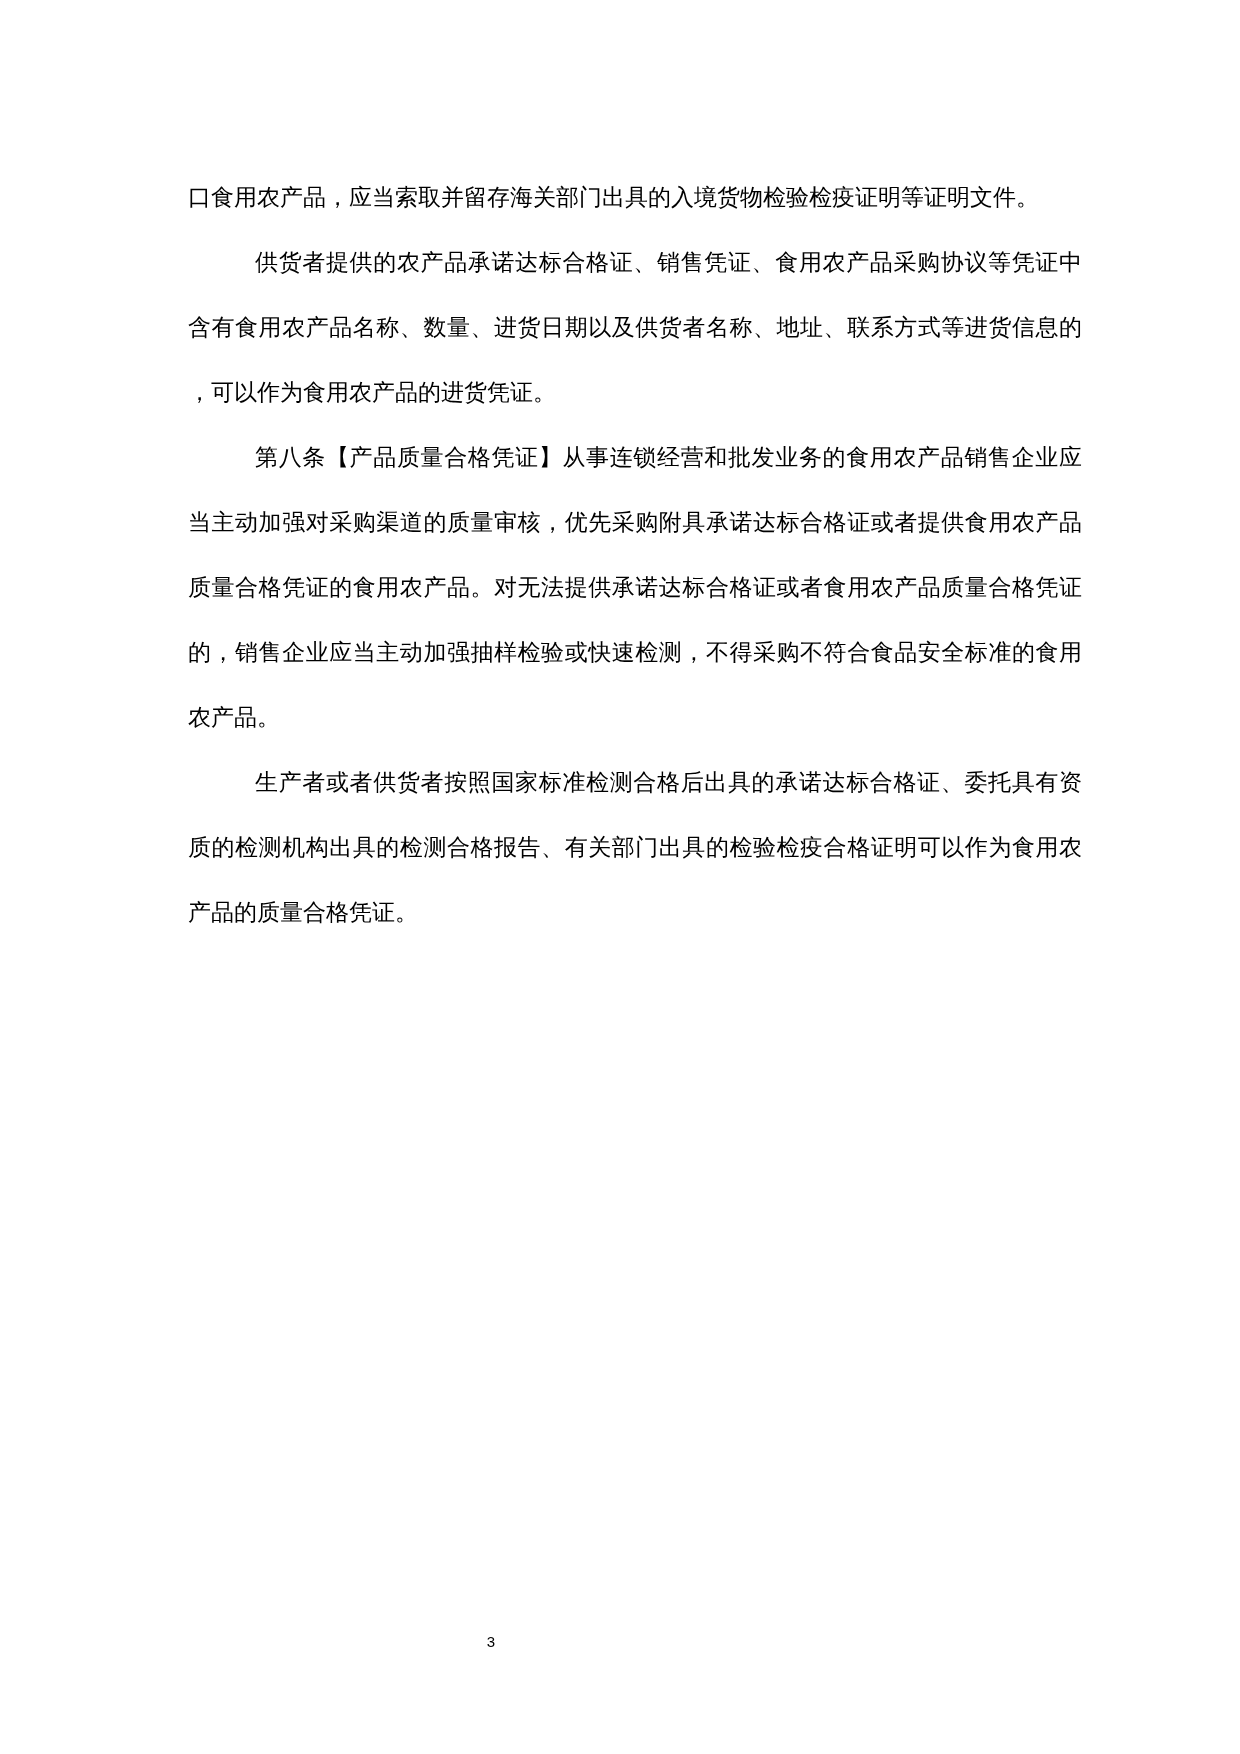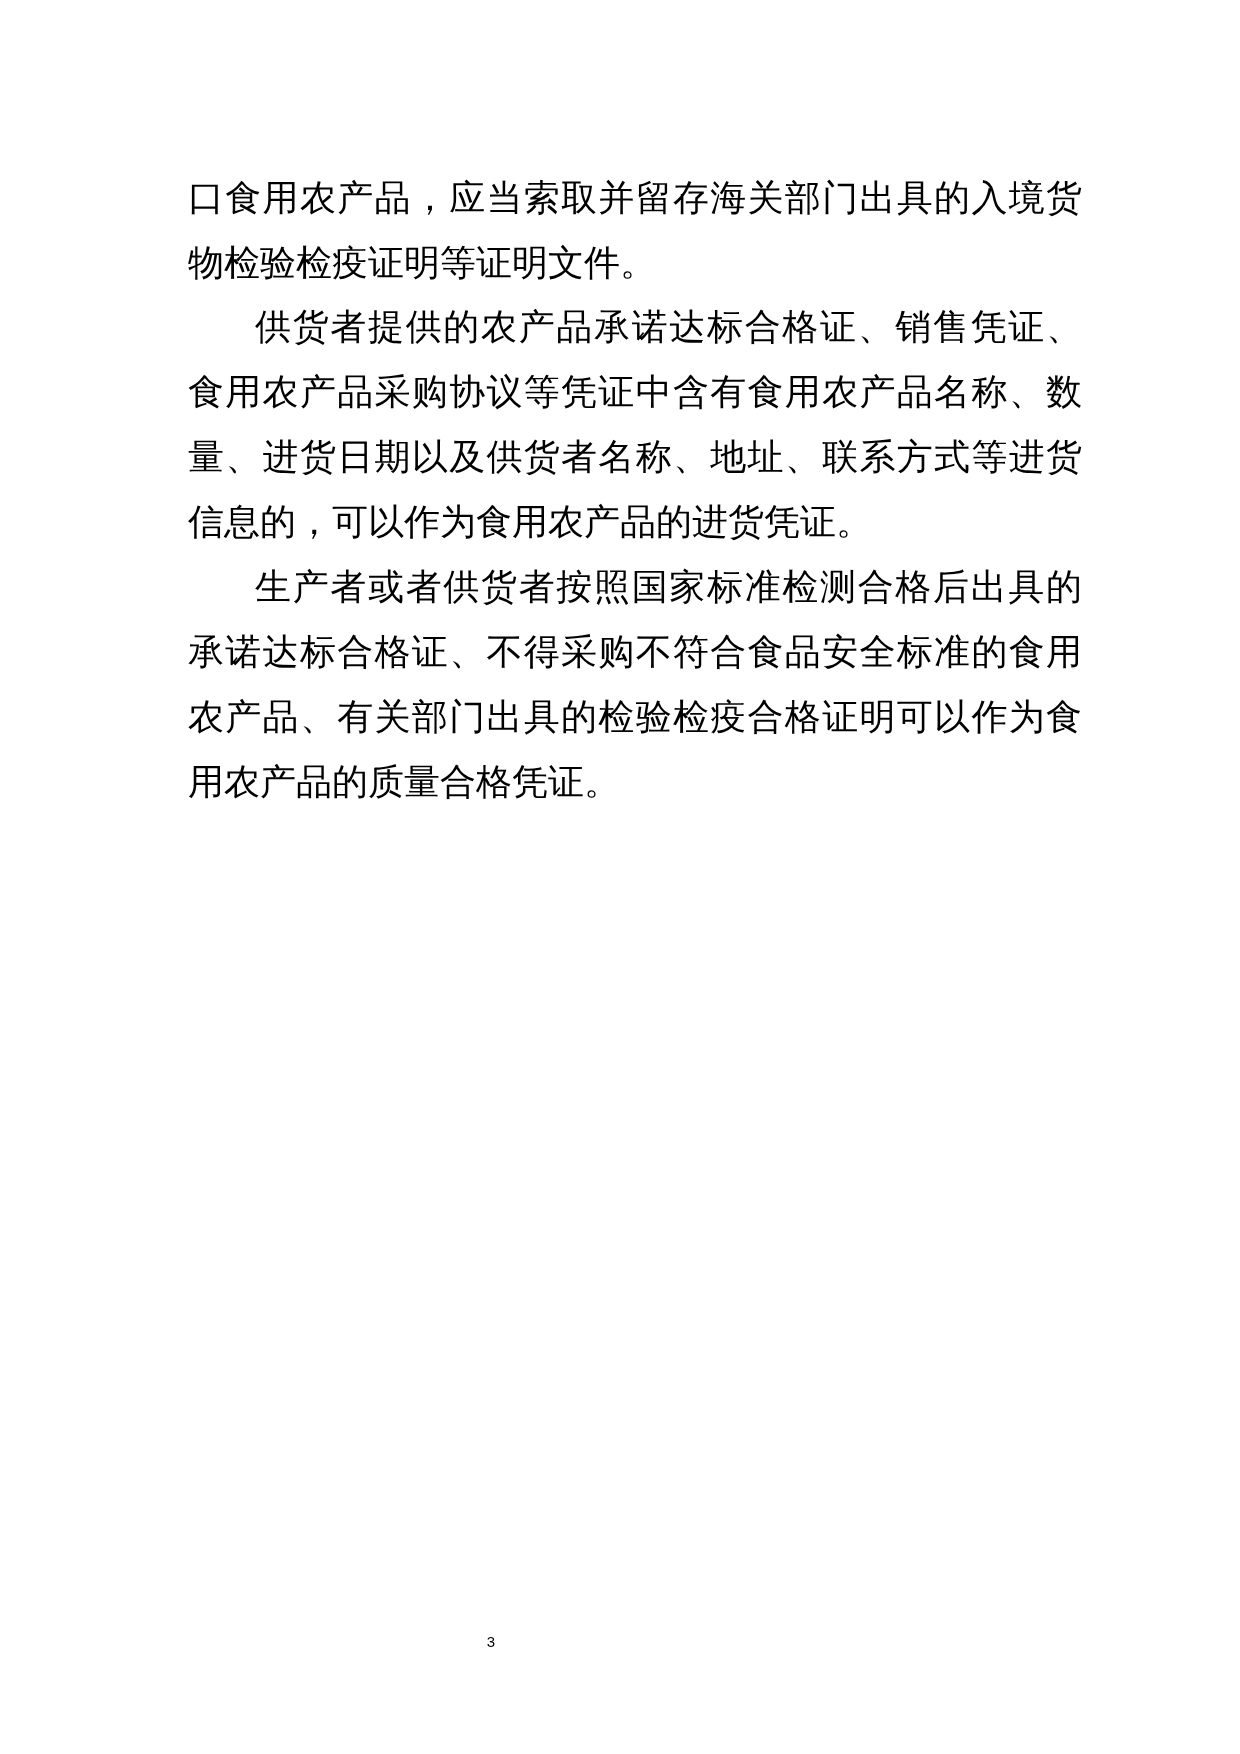--- a/index.html
+++ b/index.html
@@ -21,21 +21,21 @@
     top: 0;
     width: 1240px;
     height: 1754px;
     background: #ffffff;
   }
   .body-text {
     position: absolute;
     left: 188px;
     top: 165px;
     width: 894px;
-    font-size: 36px;
+    font-size: 23px;
     line-height: 65px;
     letter-spacing: 0;
   }
   .para {
     margin: 0;
     padding: 0;
     text-align: justify;
     text-align-last: left;
     text-justify: inter-character;
     word-break: break-all;
@@ -56,16 +56,17 @@
     line-height: 20px;
   }
 </style>
 </head>
 <body>
 
 <div class="page">
   <div class="body-text">
     <p class="para">口食用农产品，应当索取并留存海关部门出具的入境货物检验检疫证明等证明文件。</p>
     <p class="para indent">供货者提供的农产品承诺达标合格证、销售凭证、食用农产品采购协议等凭证中含有食用农产品名称、数量、进货日期以及供货者名称、地址、联系方式等进货信息的，可以作为食用农产品的进货凭证。</p>
-    <p class="para indent">生产者或者供货者按照国家标准检测合格后出具的承诺达标合格证、不得采购不符合食品安全标准的食用农产品、有关部门出具的检验检疫合格证明可以作为食用农产品的质量合格凭证。</p>
+    <p class="para indent">第八条【产品质量合格凭证】从事连锁经营和批发业务的食用农产品销售企业应当主动加强对采购渠道的质量审核，优先采购附具承诺达标合格证或者提供食用农产品质量合格凭证的食用农产品。对无法提供承诺达标合格证或者食用农产品质量合格凭证的，销售企业应当主动加强抽样检验或快速检测，不得采购不符合食品安全标准的食用农产品。</p>
+    <p class="para indent">生产者或者供货者按照国家标准检测合格后出具的承诺达标合格证、委托具有资质的检测机构出具的检测合格报告、有关部门出具的检验检疫合格证明可以作为食用农产品的质量合格凭证。</p>
   </div>
   <div class="page-number">3</div>
 </div>
 
 </body></html>

